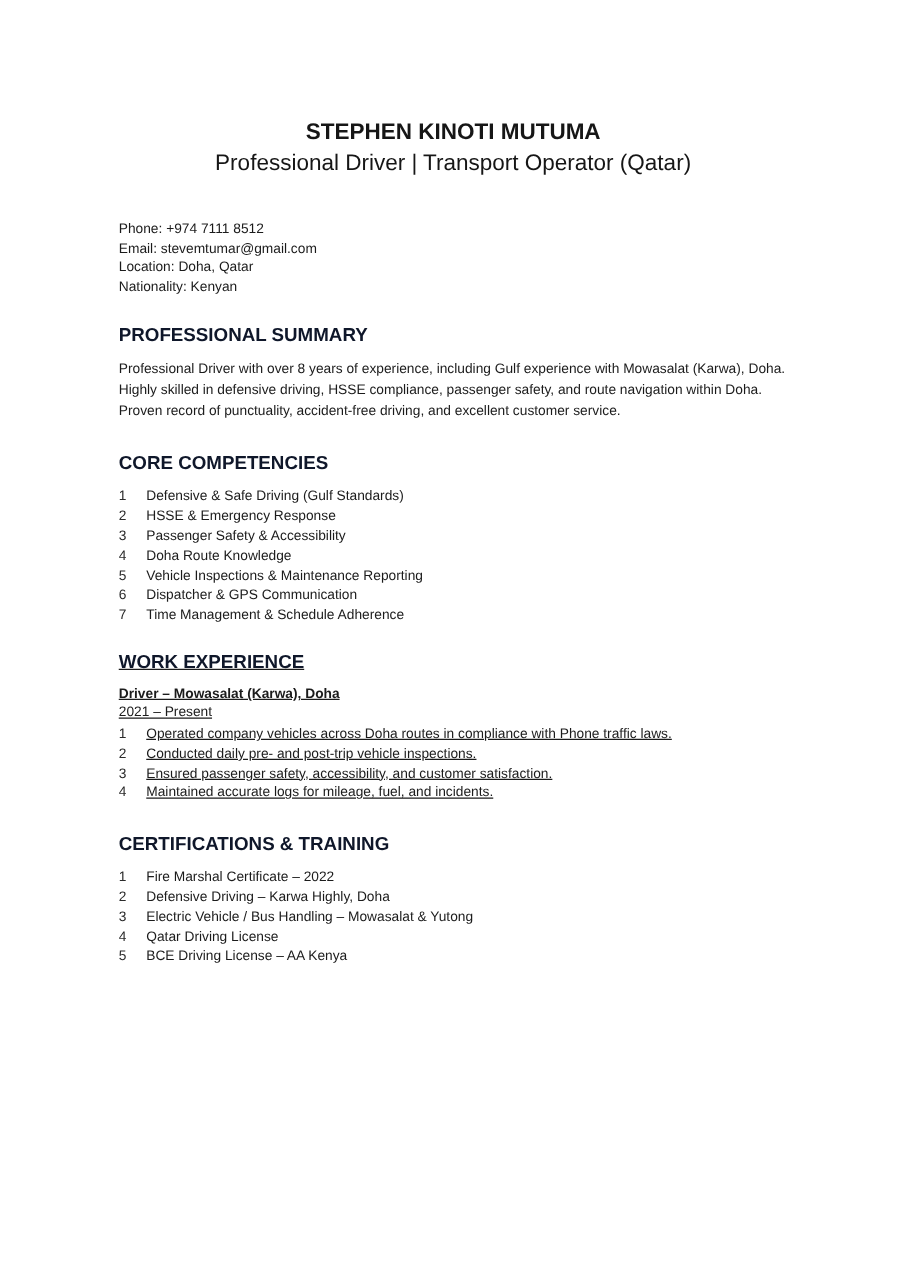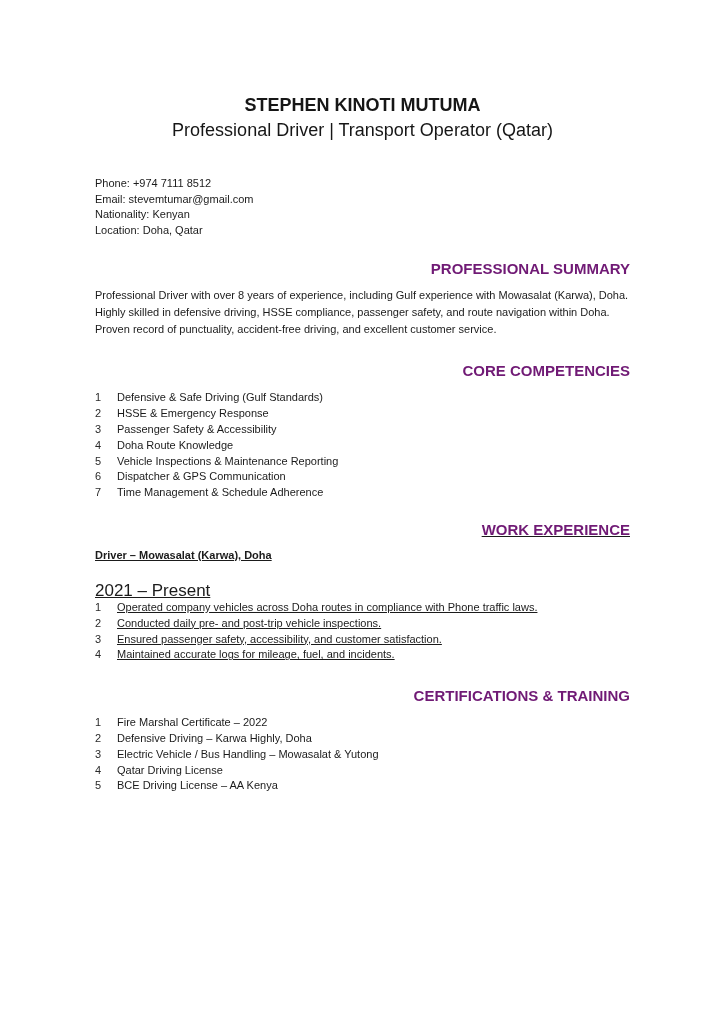--- a/index.html
+++ b/index.html
@@ -38,22 +38,21 @@
     margin-top: 33px;
     font-size: 11px;
     line-height: 15.5px;
   }
   section { display: block; }
   .section-heading {
     margin: 0;
     font-size: 15px;
     font-weight: bold;
     line-height: 19px;
-    color: #701a75;
-    text-align: right;
+    color: #0f172a;
   }
   .sec-summary        { margin-top: 21px; }
   .sec-competencies   { margin-top: 24px; }
   .sec-experience     { margin-top: 19px; text-decoration: underline; }
   .sec-certifications { margin-top: 23px; }
   .summary-paragraph {
     margin: 9px 0 0 0;
     font-size: 11px;
     line-height: 16.8px;
     max-width: 536px;
@@ -78,41 +77,40 @@
     top: 0;
     color: #2a2a2a;
   }
   .job-title {
     margin-top: 9px;
     font-size: 11px;
     font-weight: bold;
     line-height: 15.5px;
   }
   .job-dates {
-    font-size: 17px;
+    font-size: 11px;
     line-height: 15.5px;
-    margin-top: 20px;
   }
   .sec-experience ol.numbered { margin-top: 1px; }
 </style>
 </head>
 <body>
 
 <div class="page">
 
   <header class="doc-header">
     <h1 class="doc-title">STEPHEN KINOTI MUTUMA</h1>
     <div class="doc-subtitle">Professional Driver | Transport Operator (Qatar)</div>
   </header>
 
   <div class="contact-block">
     <div>Phone: +974 7111 8512</div>
     <div>Email: stevemtumar@gmail.com</div>
+    <div>Location: Doha, Qatar</div>
     <div>Nationality: Kenyan</div>
-    <div>Location: Doha, Qatar</div>
   </div>
 
   <section class="sec-summary">
     <h2 class="section-heading">PROFESSIONAL SUMMARY</h2>
     <p class="summary-paragraph">Professional Driver with over 8 years of experience, including Gulf experience with Mowasalat (Karwa), Doha. Highly skilled in defensive driving, HSSE compliance, passenger safety, and route navigation within Doha. Proven record of punctuality, accident-free driving, and excellent customer service.</p>
   </section>
 
   <section class="sec-competencies">
     <h2 class="section-heading">CORE COMPETENCIES</h2>
     <ol class="numbered">

